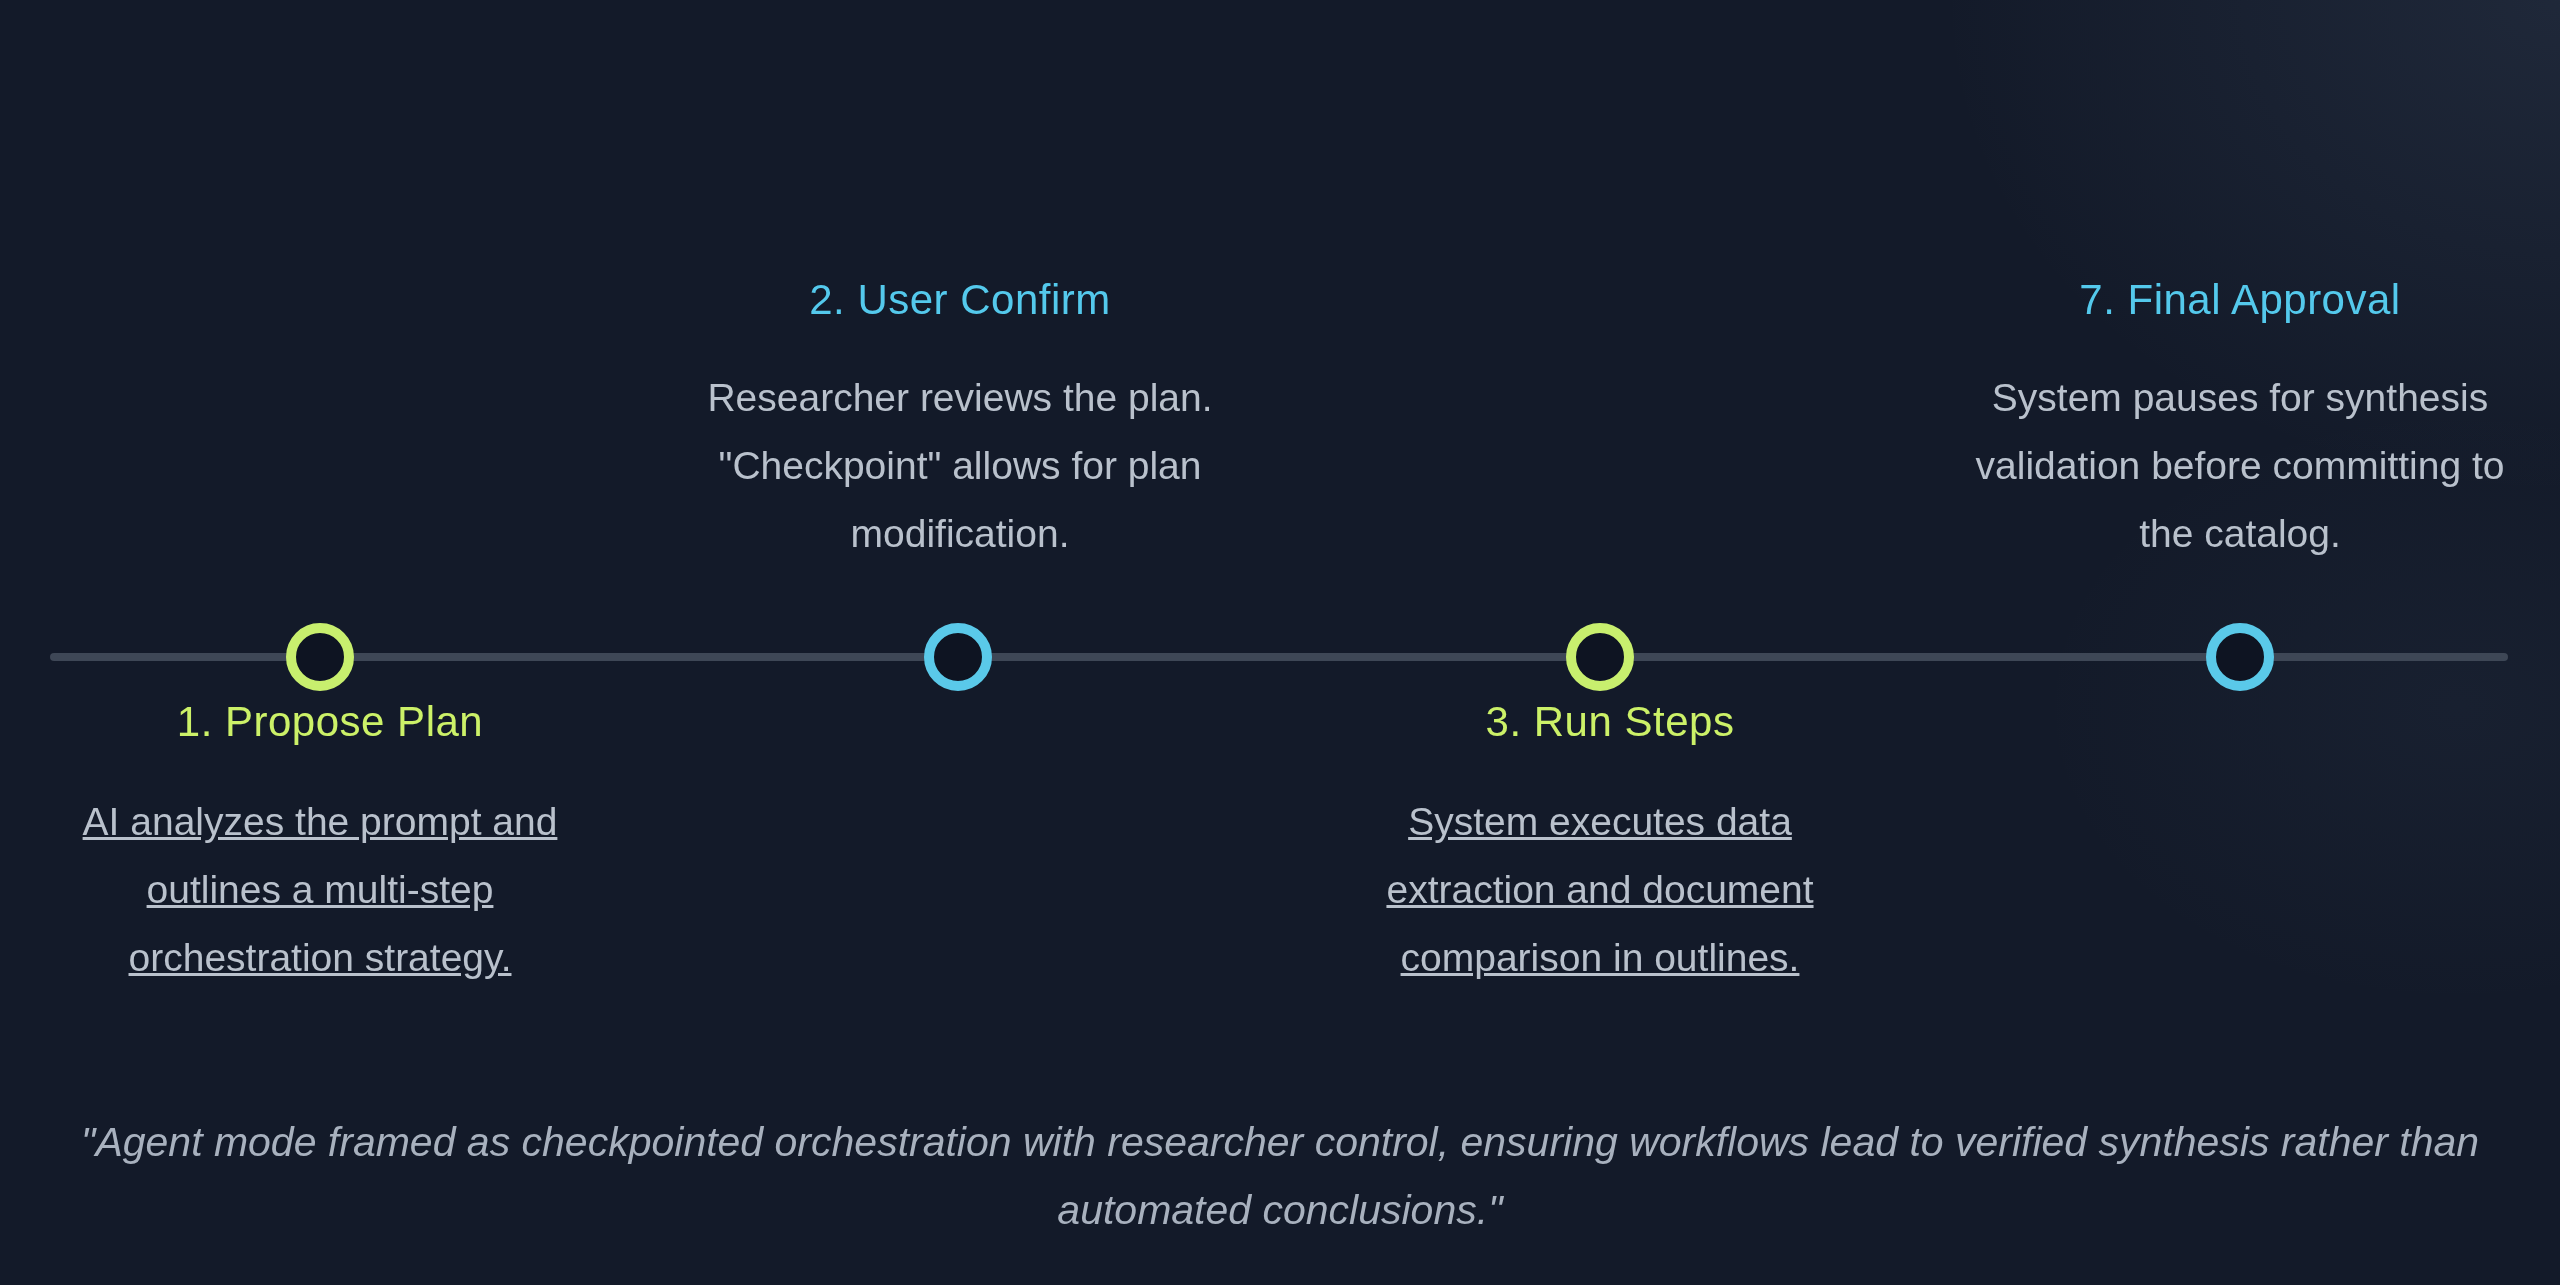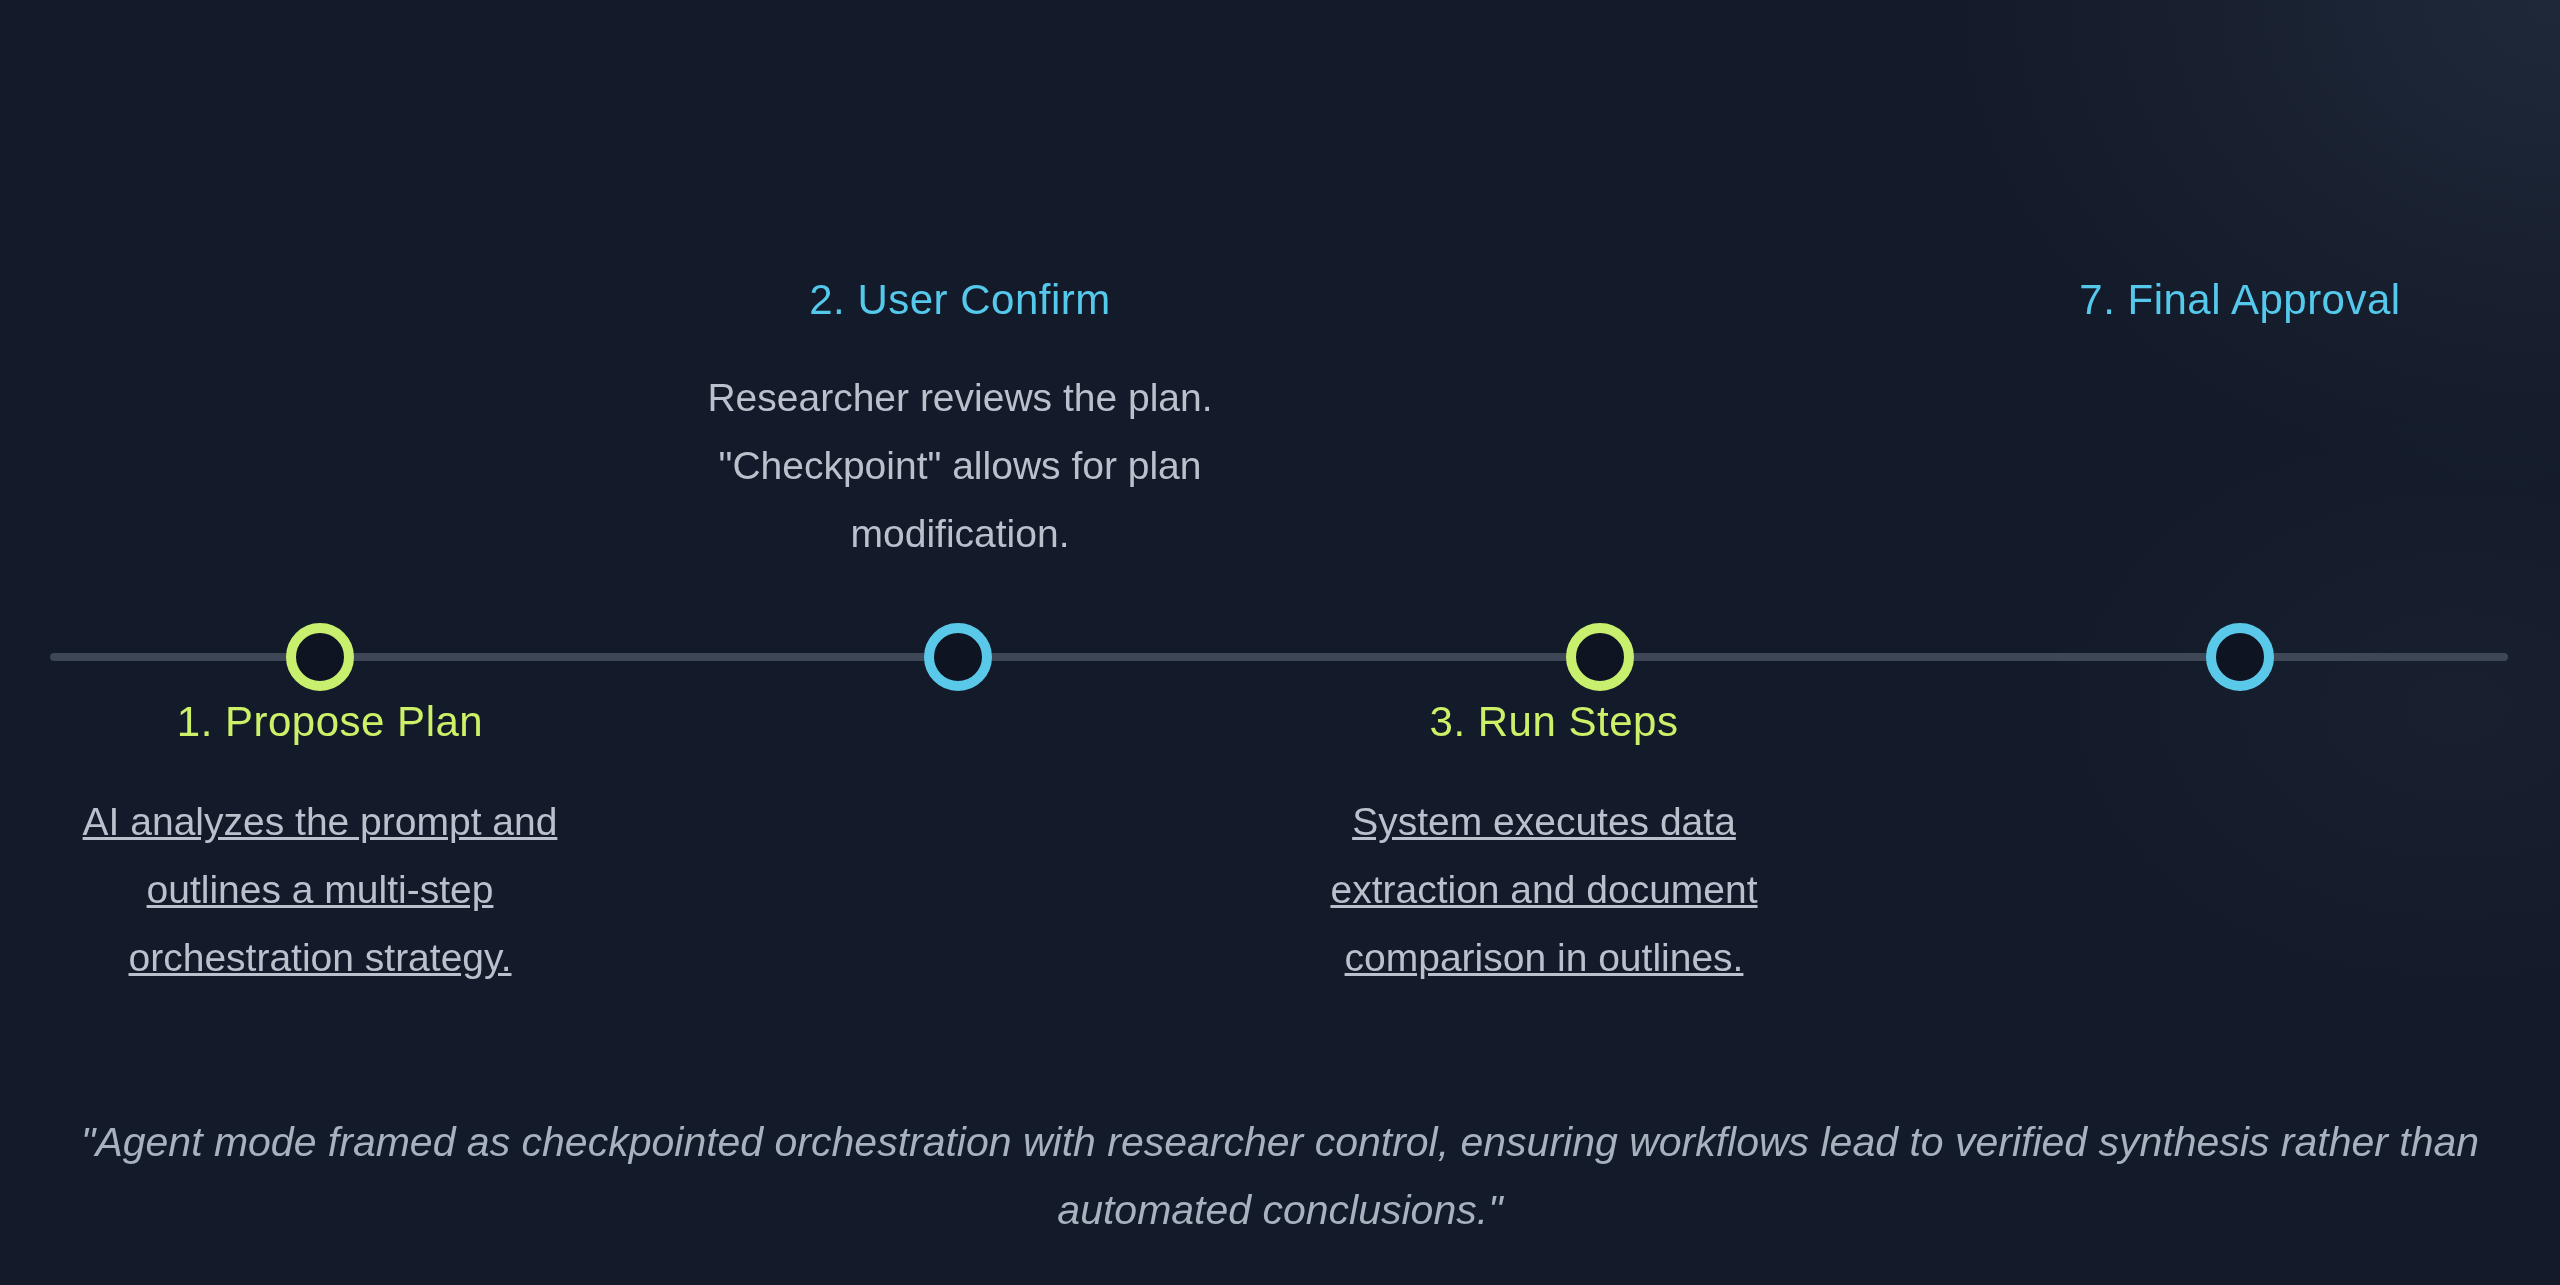--- a/index.html
+++ b/index.html
@@ -118,24 +118,25 @@
   <section class="step below green" style="left:0px">
     <div class="step-label">1. Propose Plan</div>
     <p class="step-desc">AI analyzes the prompt and outlines a multi-step orchestration strategy.</p>
   </section>
 
   <section class="step above blue" style="left:640px">
     <div class="step-label">2. User Confirm</div>
     <p class="step-desc">Researcher reviews the plan. "Checkpoint" allows for plan modification.</p>
   </section>
 
-  <section class="step below green" style="left:1224px">
+  <section class="step below green" style="left:1280px">
     <div class="step-label">3. Run Steps</div>
     <p class="step-desc">System executes data extraction and document comparison in outlines.</p>
   </section>
 
   <section class="step above blue" style="left:1920px">
     <div class="step-label">7. Final Approval</div>
+    <p class="step-desc">System pauses for synthesis validation before committing to the catalog.</p>
   </section>
 
   <div class="quote">"Agent mode framed as checkpointed orchestration with researcher control, ensuring workflows lead to verified synthesis rather than automated conclusions."</div>
 
 </div>
 
 </body></html>

